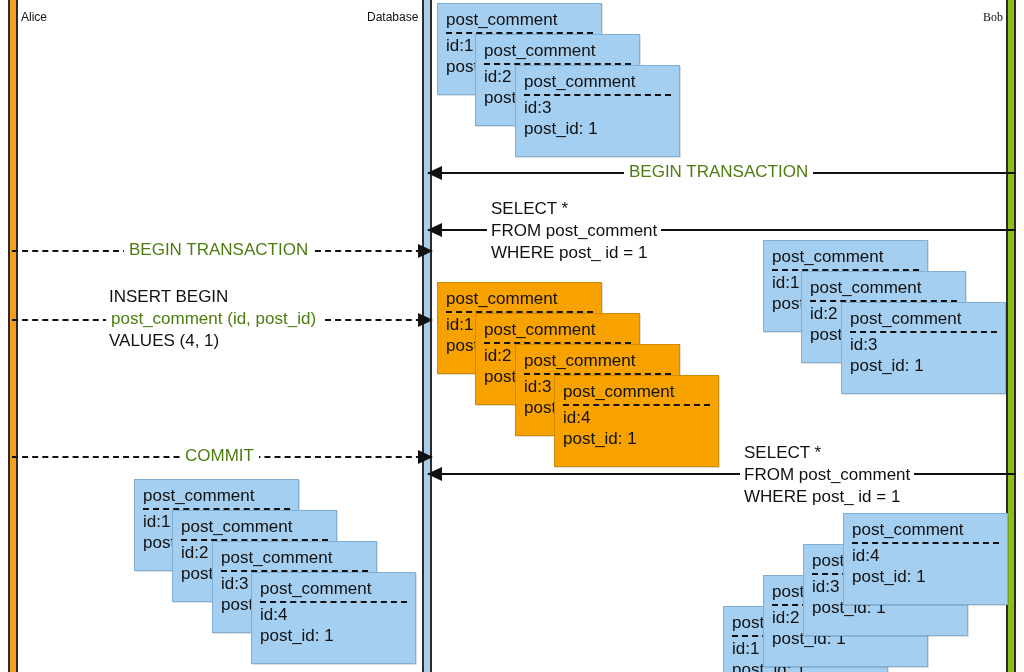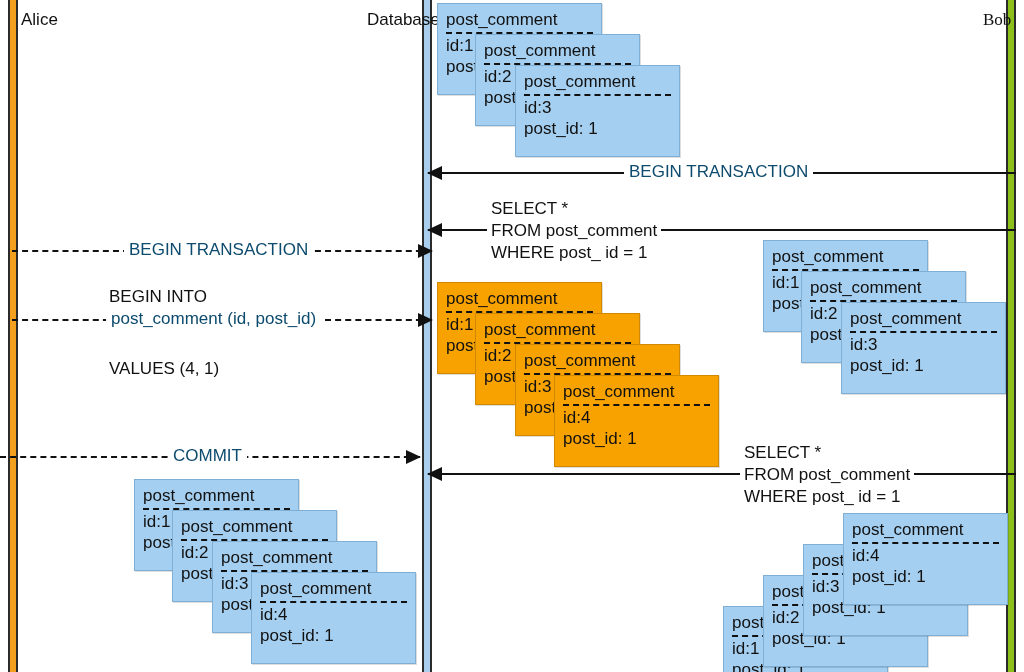--- a/index.html
+++ b/index.html
@@ -9,32 +9,32 @@
     -webkit-font-smoothing:antialiased;
   }
   #stage{position:relative;width:1024px;height:672px;overflow:hidden;background:#fff;}
 
   
   .lifeline{position:absolute;top:0;height:672px;box-sizing:border-box;}
   .lifeline.alice{left:8px;width:10px;background:#F2A01E;border-left:2px solid #2b2b2b;border-right:2px solid #2b2b2b;}
   .lifeline.db{left:422px;width:10px;background:#A9CDEC;border-left:2px solid #2b2b2b;border-right:2px solid #2b2b2b;}
   .lifeline.bob{left:1006px;width:10px;background:#8DBF1B;border-left:2px solid #2b2b2b;border-right:2px solid #2b2b2b;}
 
-  .actor-label{position:absolute;font-size:17px;color:#111;line-height:1;white-space:nowrap;}
+  .actor-label{position:absolute;font-size:12px;color:#111;line-height:1;white-space:nowrap;}
   .actor-label.alice{left:21px;top:11px;}
   .actor-label.db{left:347px;top:11px;margin-left:20px;}
   .actor-label.bob{left:983px;top:11px;font-family:Liberation Serif, serif;}
 
   
   .msg{position:absolute;height:2px;}
   .msg .line{position:absolute;left:0;right:0;top:0;height:0;border-top:2px solid #111;}
   .msg.dashed .line{border-top:2px dashed #111;}
   .msg .gap{
     position:absolute;top:-11px;background:#fff;padding:0 5px;
-    font-size:17px;color:#0c4a6e;line-height:22px;white-space:nowrap;
+    font-size:17px;color:#4d7c0f;line-height:22px;white-space:nowrap;
   }
   .msg .head{position:absolute;top:-6px;width:0;height:0;}
   .msg .head.left{left:-1px;border-top:7px solid transparent;border-bottom:7px solid transparent;border-right:15px solid #111;}
   .msg .head.right{right:-1px;border-top:7px solid transparent;border-bottom:7px solid transparent;border-left:15px solid #111;}
 
   
   .msg-multi{position:absolute;font-size:17px;color:#111;line-height:22px;white-space:nowrap;background:#fff;padding:0 4px;}
 
   
   .stack{position:absolute;}
@@ -110,23 +110,23 @@
     <div class="head right"></div>
     <div class="gap" style="left:112px;">BEGIN TRANSACTION</div>
   </div>
 
   <div class="msg dashed" style="left:12px;width:420px;top:319px;">
     <div class="line"></div>
     <div class="head right"></div>
     <div class="gap" style="left:94px;text-align:right;">post_comment (id, post_id)</div>
   </div>
   <div class="msg-multi" style="left:105px;top:286px;">
-    <div>BEGIN INTO</div>
-  </div>
-  <div class="msg-multi" style="left:105px;top:330px;margin-top:28px;">
+    <div>INSERT BEGIN</div>
+  </div>
+  <div class="msg-multi" style="left:105px;top:330px;">
     <div>VALUES (4, 1)</div>
   </div>
 
   <div class="stack" style="left:437px;top:282px;">
     <div class="card orange" style="left:0px;top:0px;z-index:1;">
       <div class="ttl">post_comment</div>
       <div class="sep"></div>
       <div class="fld">id:1</div>
       <div class="fld">post_id: 1</div>
     </div>
@@ -164,21 +164,21 @@
       <div class="fld">post_id: 1</div>
     </div>
     <div class="card" style="left:78px;top:62px;z-index:3;">
       <div class="ttl">post_comment</div>
       <div class="sep"></div>
       <div class="fld">id:3</div>
       <div class="fld">post_id: 1</div>
     </div>
   </div>
 
-  <div class="msg dashed" style="left:0;width:420px;top:456px;">
+  <div class="msg dashed" style="left:12px;width:420px;top:456px;">
     <div class="line"></div>
     <div class="head right"></div>
     <div class="gap" style="left:168px;">COMMIT</div>
   </div>
 
   <div class="msg" style="left:428px;right:8px;top:473px;">
     <div class="line"></div>
     <div class="head left"></div>
   </div>
   <div class="msg-multi" style="left:740px;top:442px;">

